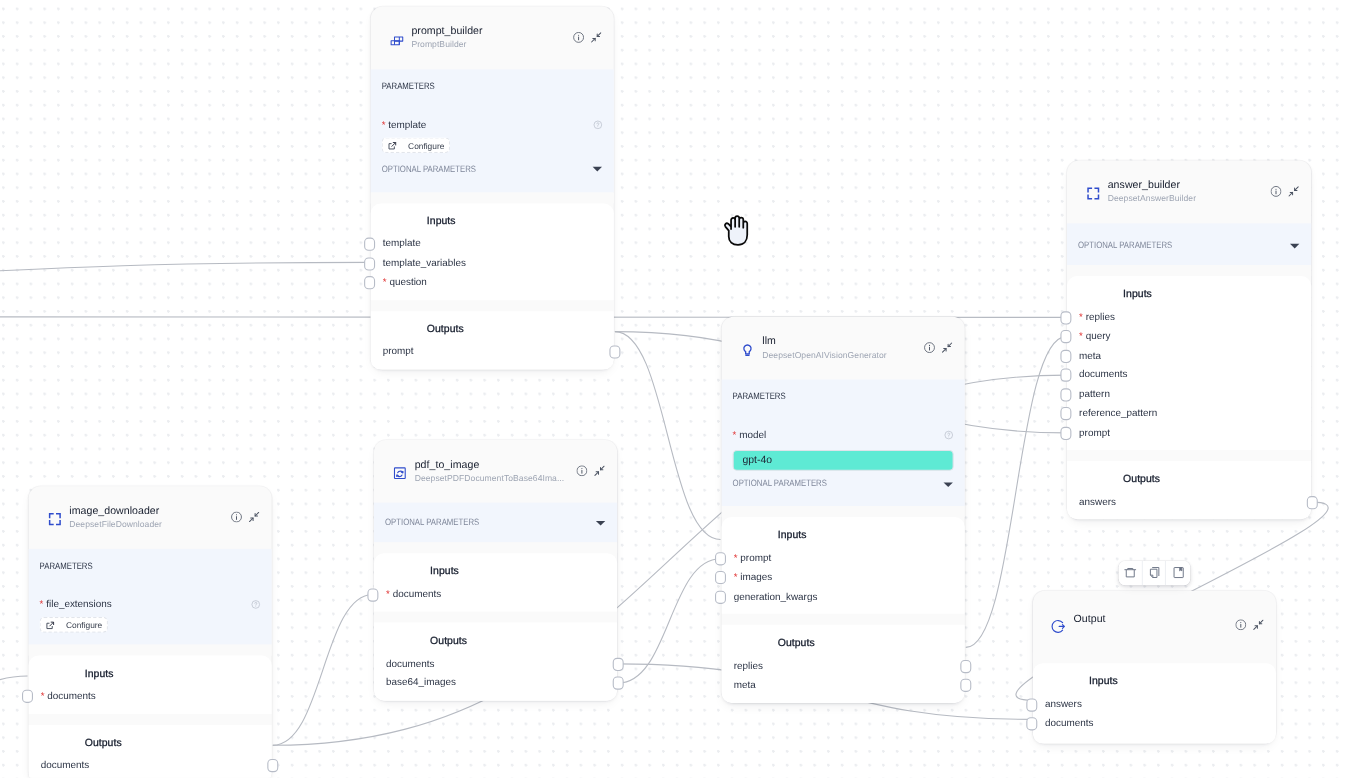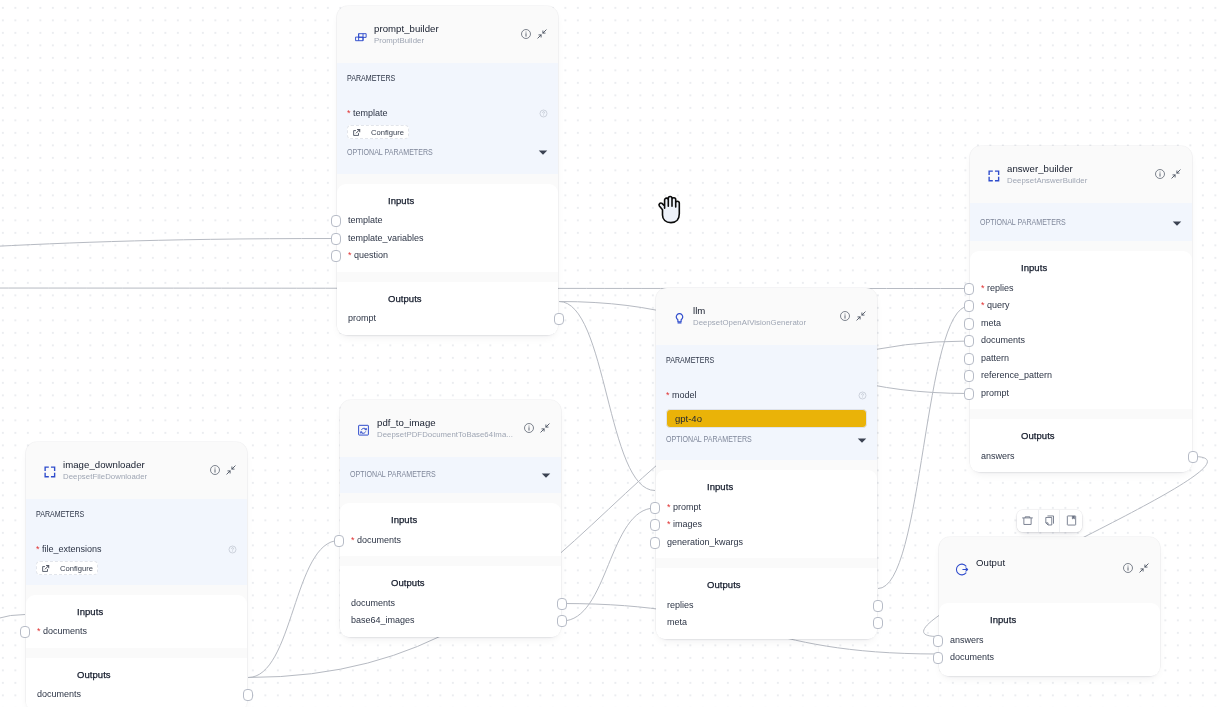--- a/index.html
+++ b/index.html
@@ -36,21 +36,21 @@
   .pname { font-size:9px; color:#2c3445; line-height:11px;}
   .req { color:#e03131; font-size:9px;}
   .helpi { width:9px; height:9px; color:#b4bac6;}
   .helpi svg { display:block; width:9px; height:9px;}
   .configbtn { display:inline-flex; align-items:center; gap:10px; background:#fff; border:1px dashed #e2e5eb; border-radius:4px; height:14px; padding:0 4px 0 4px; margin-top:6px; font-size:7.6px; color:#39404f; }
   .configbtn svg { display:block; width:9px; height:9px; color:#454c5b;}
   .opt { display:flex; align-items:center; justify-content:space-between; margin-top:7px; height:9px;gap:28px;}
   .optlabel { font-size:8.4px; color:#7f879a; font-weight:400; transform:scaleX(0.845); transform-origin:left; line-height:9px; display:block;}
   .caret { width:10px; height:10px; color:#3b4252;}
   .caret svg{display:block;width:10px;height:10px;}
-  .textinput { background:#eab308; border:1px solid #dfe3ea; border-radius:4px; font-size:9.5px; color:#1d2433; line-height:11px; padding:3px 8px; margin-top:8px; height:19px; display:flex; align-items:center;}
+  .textinput { background:#5eead4; border:1px solid #dfe3ea; border-radius:4px; font-size:9.5px; color:#1d2433; line-height:11px; padding:3px 8px; margin-top:8px; height:19px; display:flex; align-items:center;}
 
   .sect { background:#fff; padding:11px 11px 7px 11px; position:relative; }
   .sect.first { border-radius:9px 9px 0 0; }
   .sect.last { border-radius:0 0 9px 9px; }
   .sect.only { border-radius:9px; }
   .sect h4 { font-size:9.5px; color:#151c2c; font-weight:400; -webkit-text-stroke:0.25px #151c2c; margin-bottom:5.5px; letter-spacing:0.05px; line-height:12px;padding-left:40px;}
   .io { font-size:9px; color:#2c3445; line-height:17.5px; position:relative; white-space:nowrap;}
   .gap { height:10px; background:#fafafa; }
   .handle { position:absolute; width:10px; height:12px; border:1px solid #b7bcc7; background:#fff; border-radius:4px; z-index:3;}
   .hl { left:-17px; }

